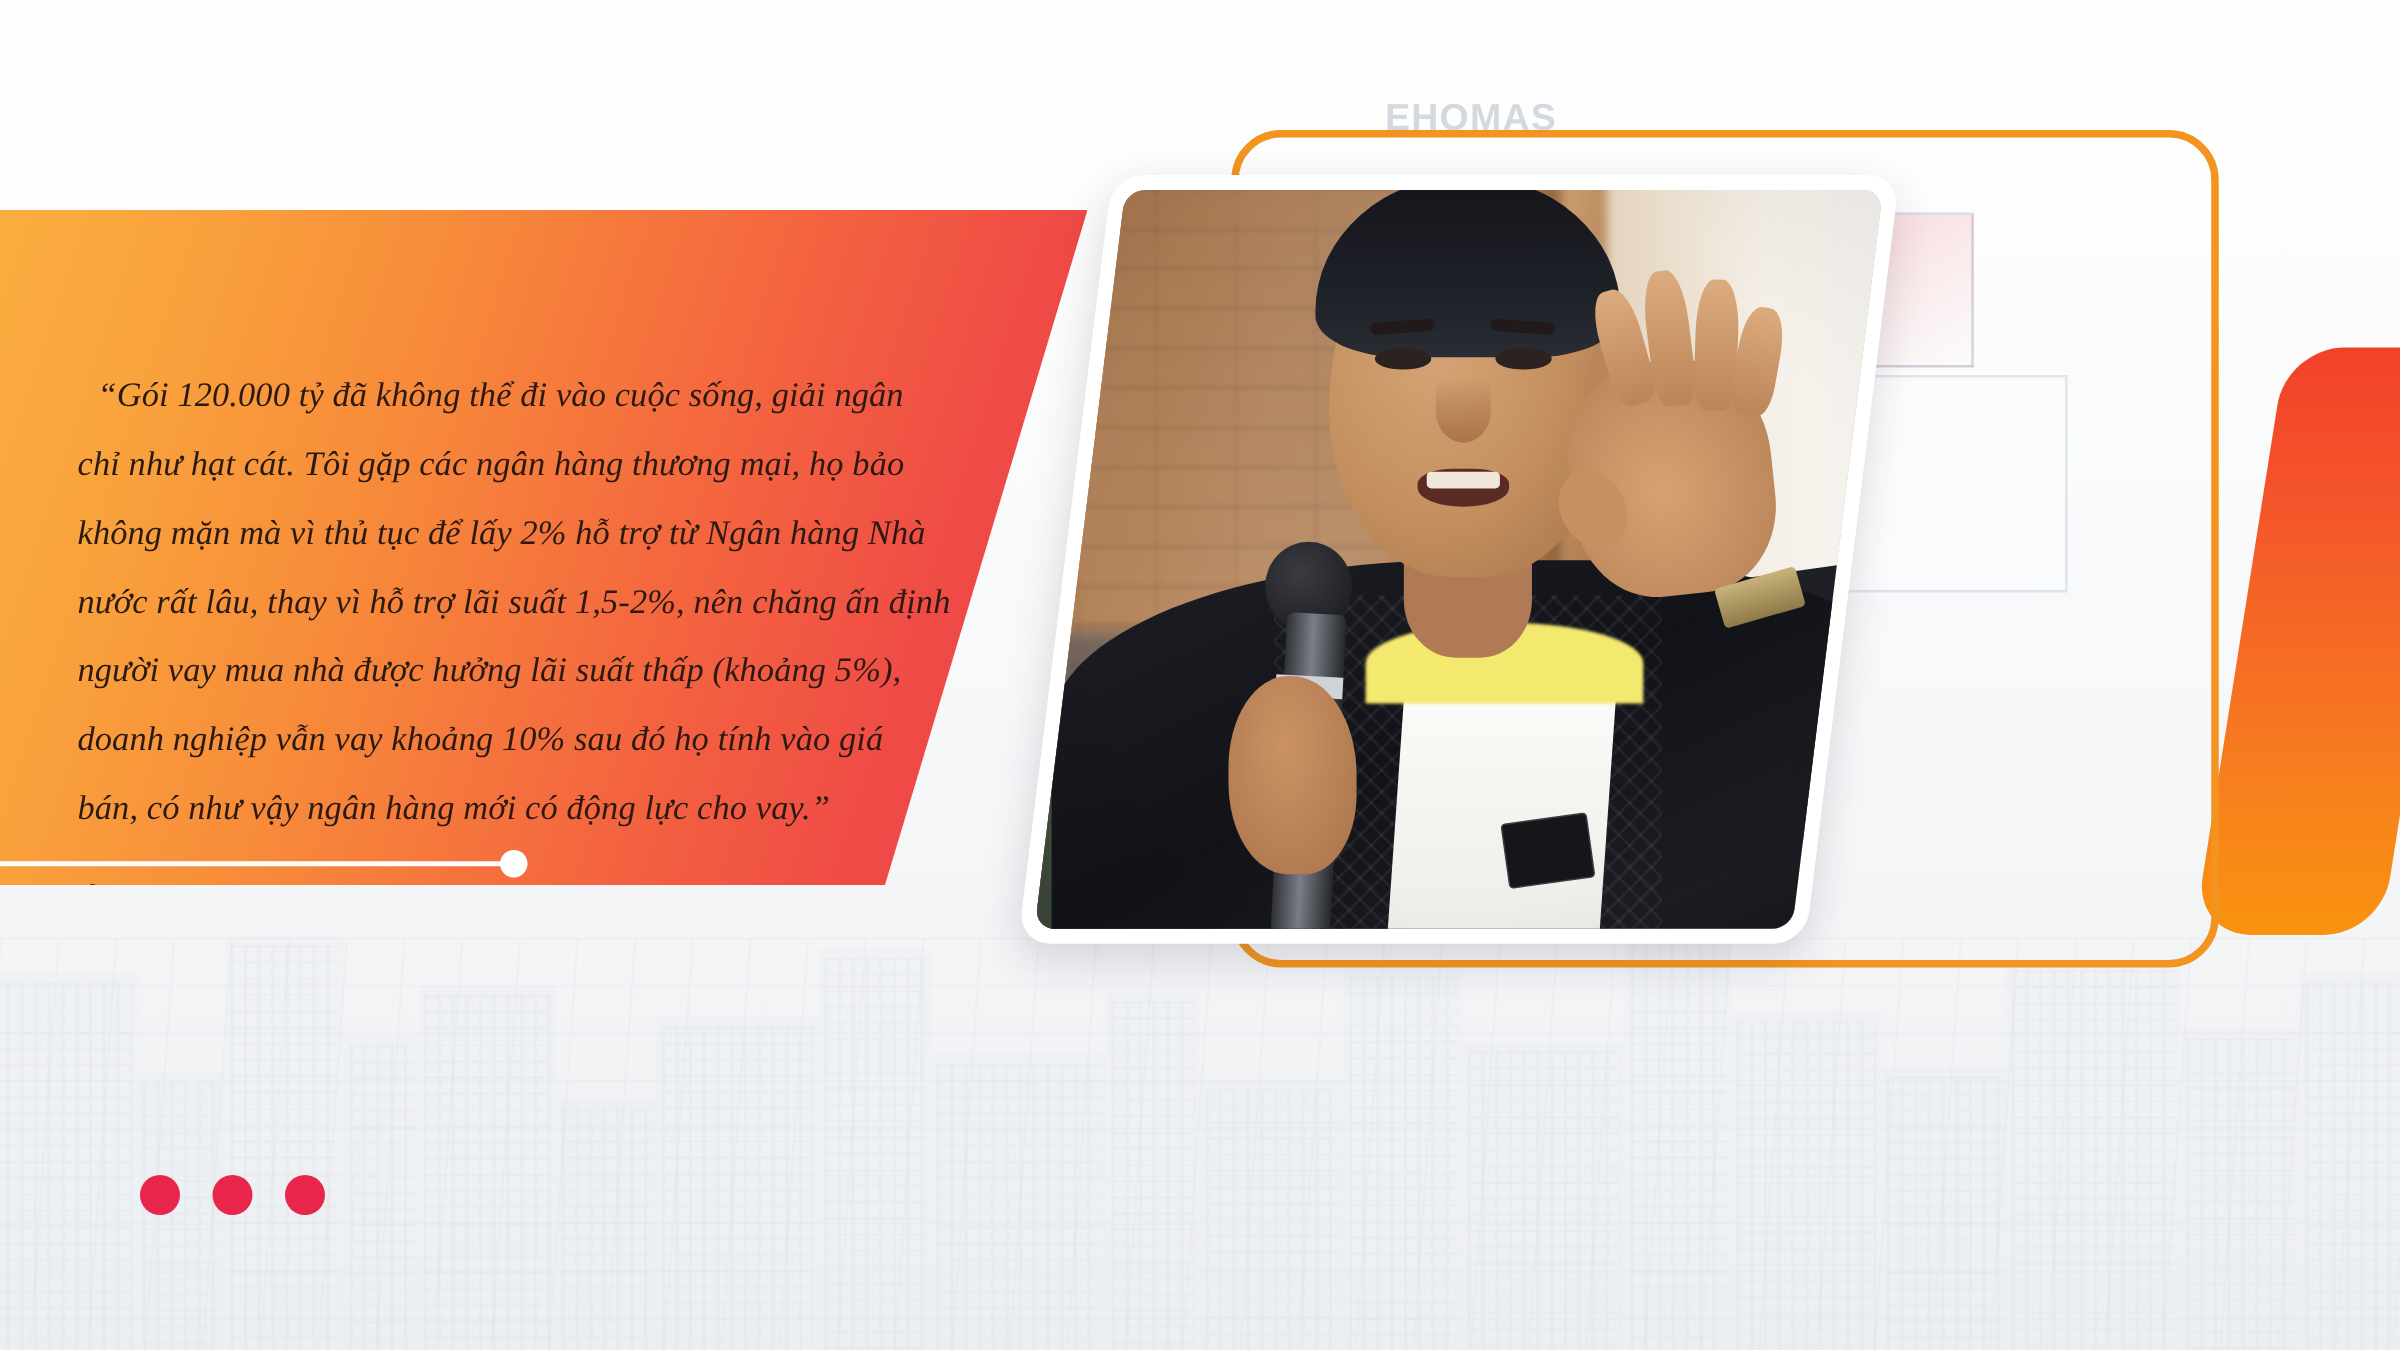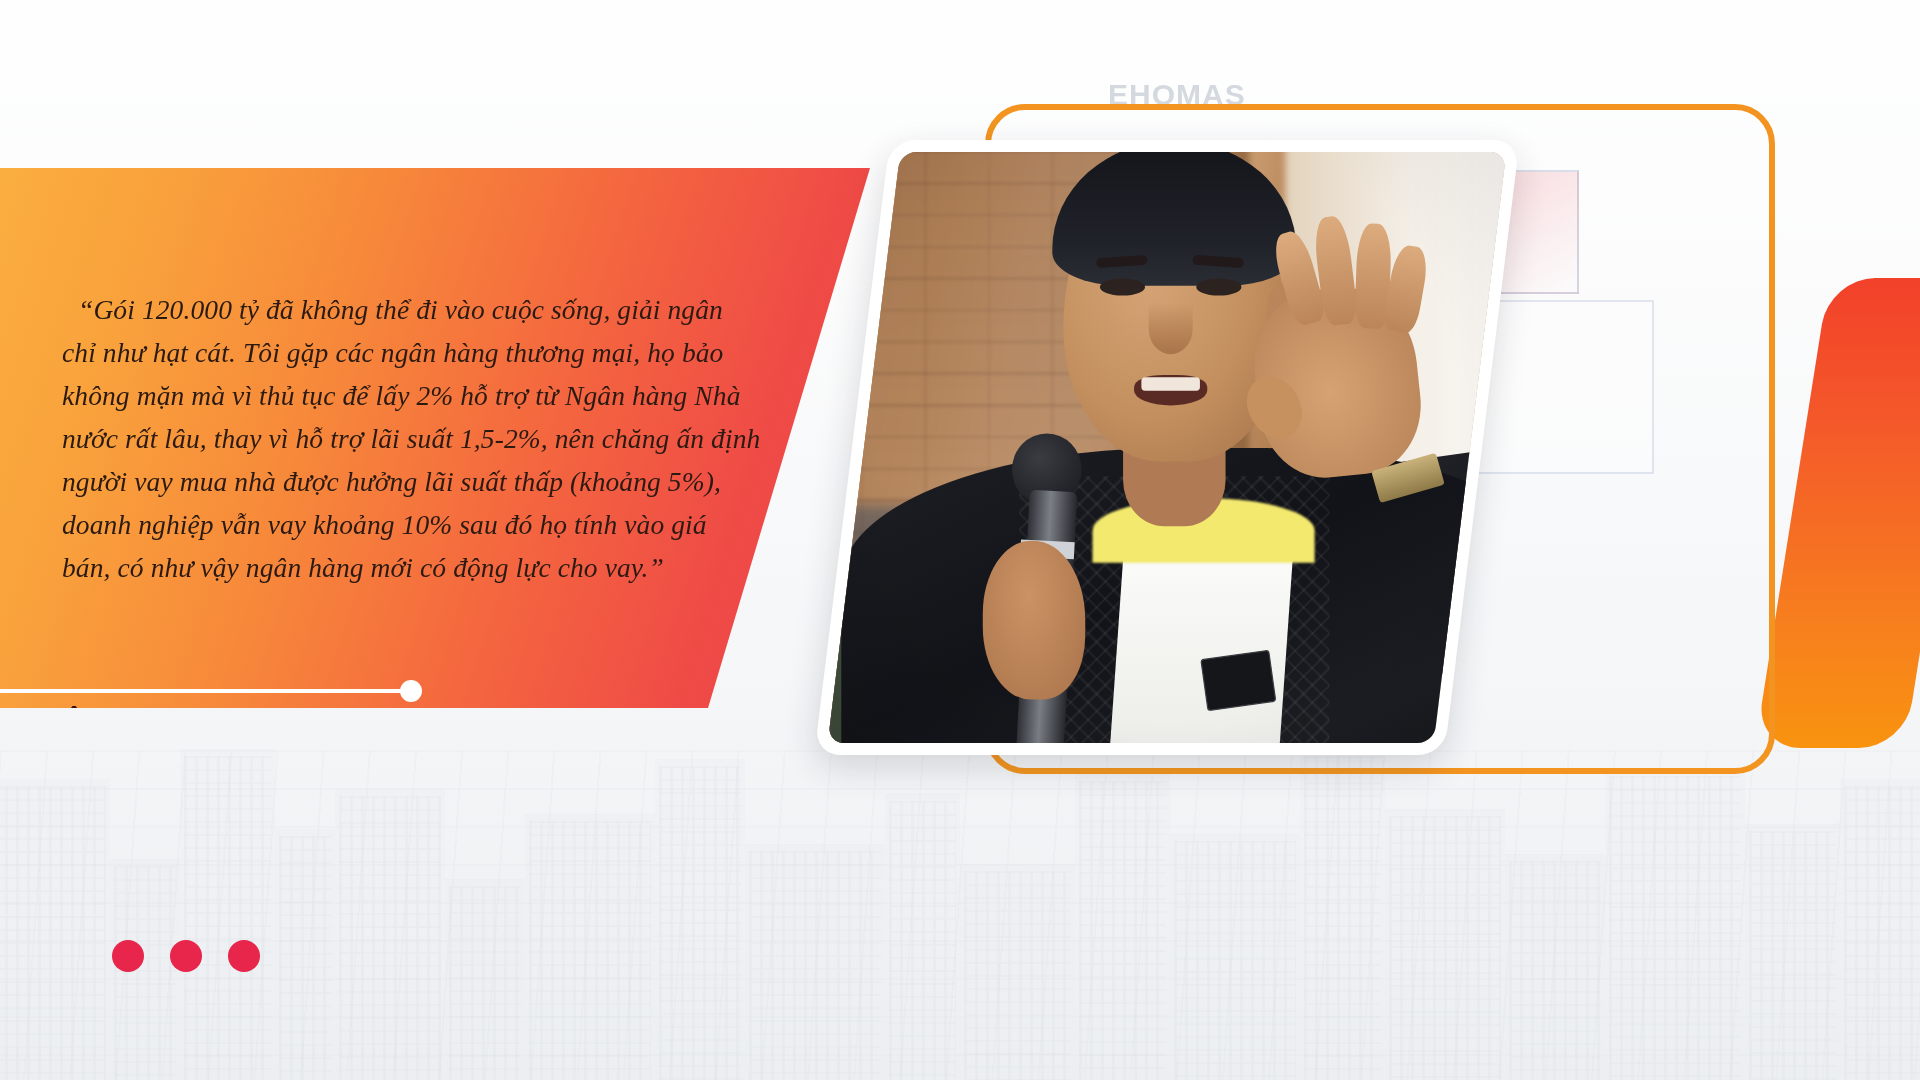--- a/index.html
+++ b/index.html
@@ -137,21 +137,21 @@
     left: 92px;
     top: 120px;
     width: 700px;
   }
 
   .quote-text {
     margin: 0;
     font-family: "Liberation Serif", serif;
     font-style: italic;
     font-size: 27.5px;
-    line-height: 43px;
+    line-height: 55px;
     color: #2b1a12;
     letter-spacing: 0.1px;
     text-indent: 16px;
   }
 
   .divider-wrap {
     position: absolute;
     left: -120px;
     top: 512px;
     width: 570px;

